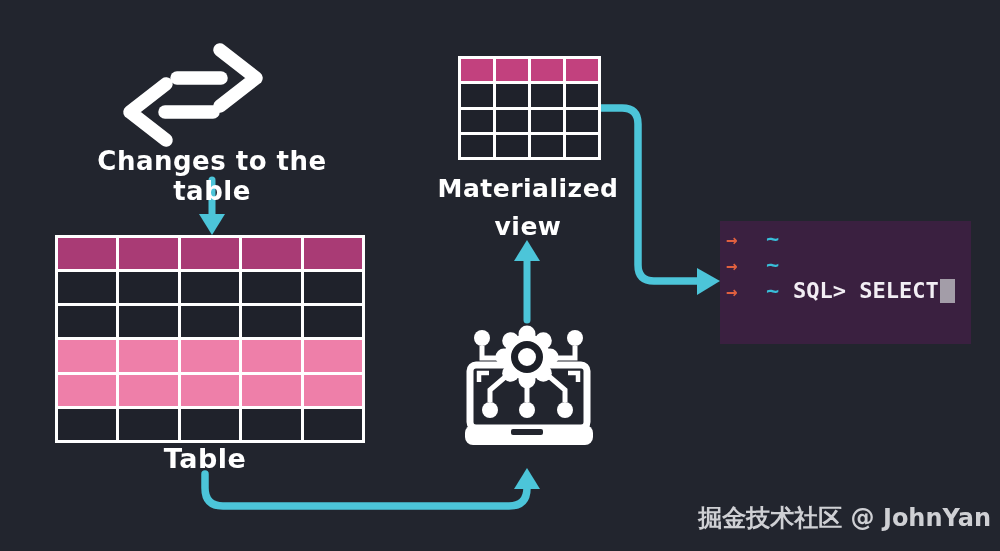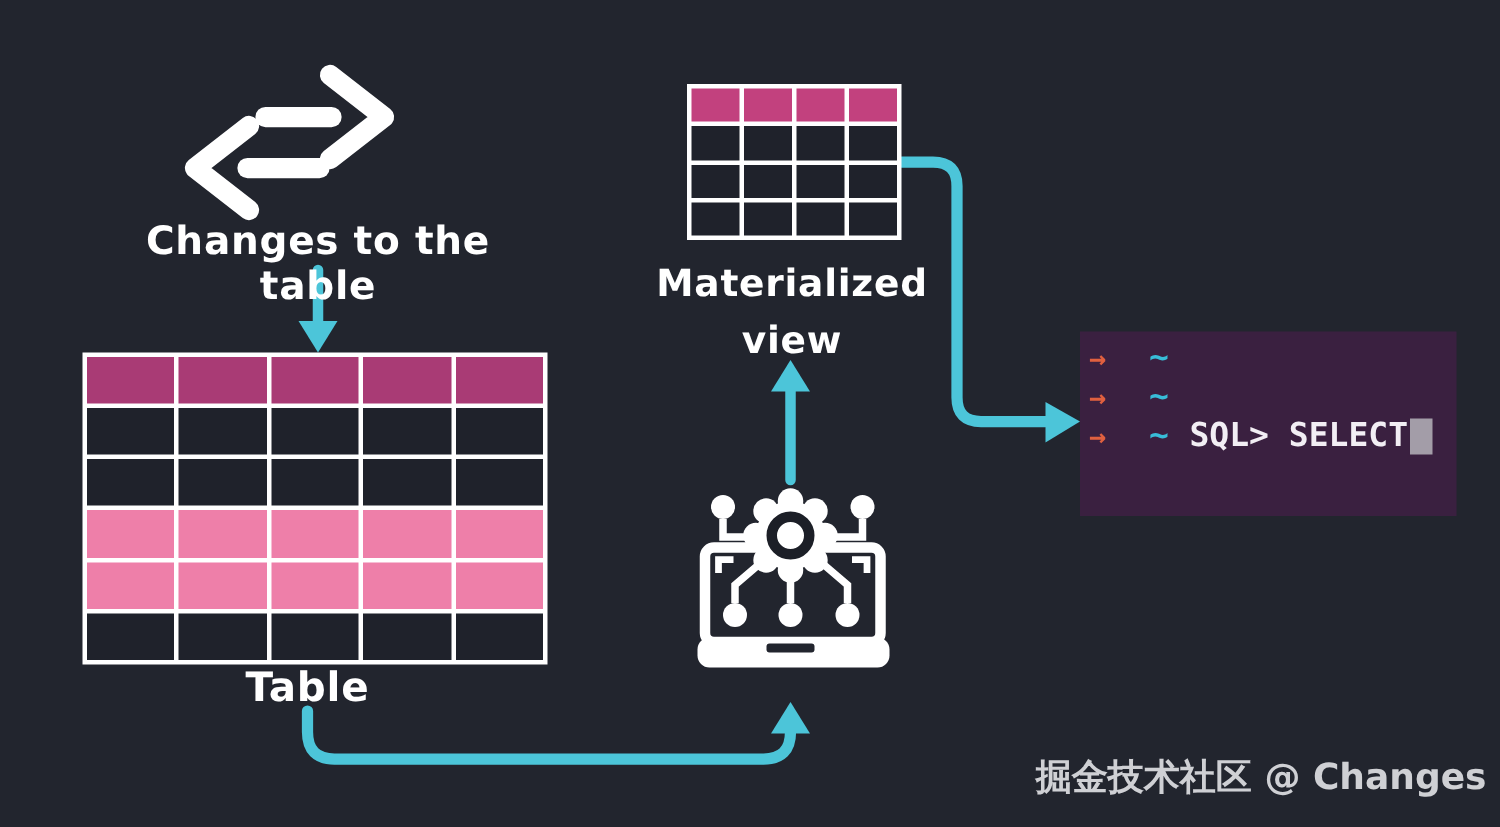--- a/index.html
+++ b/index.html
@@ -207,15 +207,15 @@
     <rect x="56" y="104" width="32" height="6" rx="2" style="fill:var(--bg)"></rect>
   </svg>
 
 
   <div class="abs terminal" style="left:720px;top:221px;width:251px;height:123px">
       <div class="term-line"><span class="term-arrow">→</span><span class="term-tilde">~</span></div>
       <div class="term-line"><span class="term-arrow">→</span><span class="term-tilde">~</span></div>
       <div class="term-line"><span class="term-arrow">→</span><span class="term-tilde">~</span><span class="term-cmd">SQL&gt; SELECT</span><span class="term-cursor"></span></div>
     </div>
 
-  <div class="abs watermark" style="right:20px;top:502px">掘金技术社区 @ Changes</div>
+  <div class="abs watermark" style="right:20px;top:502px">掘金技术社区 @ JohnYan</div>
 
 </div>
 
 </body></html>

